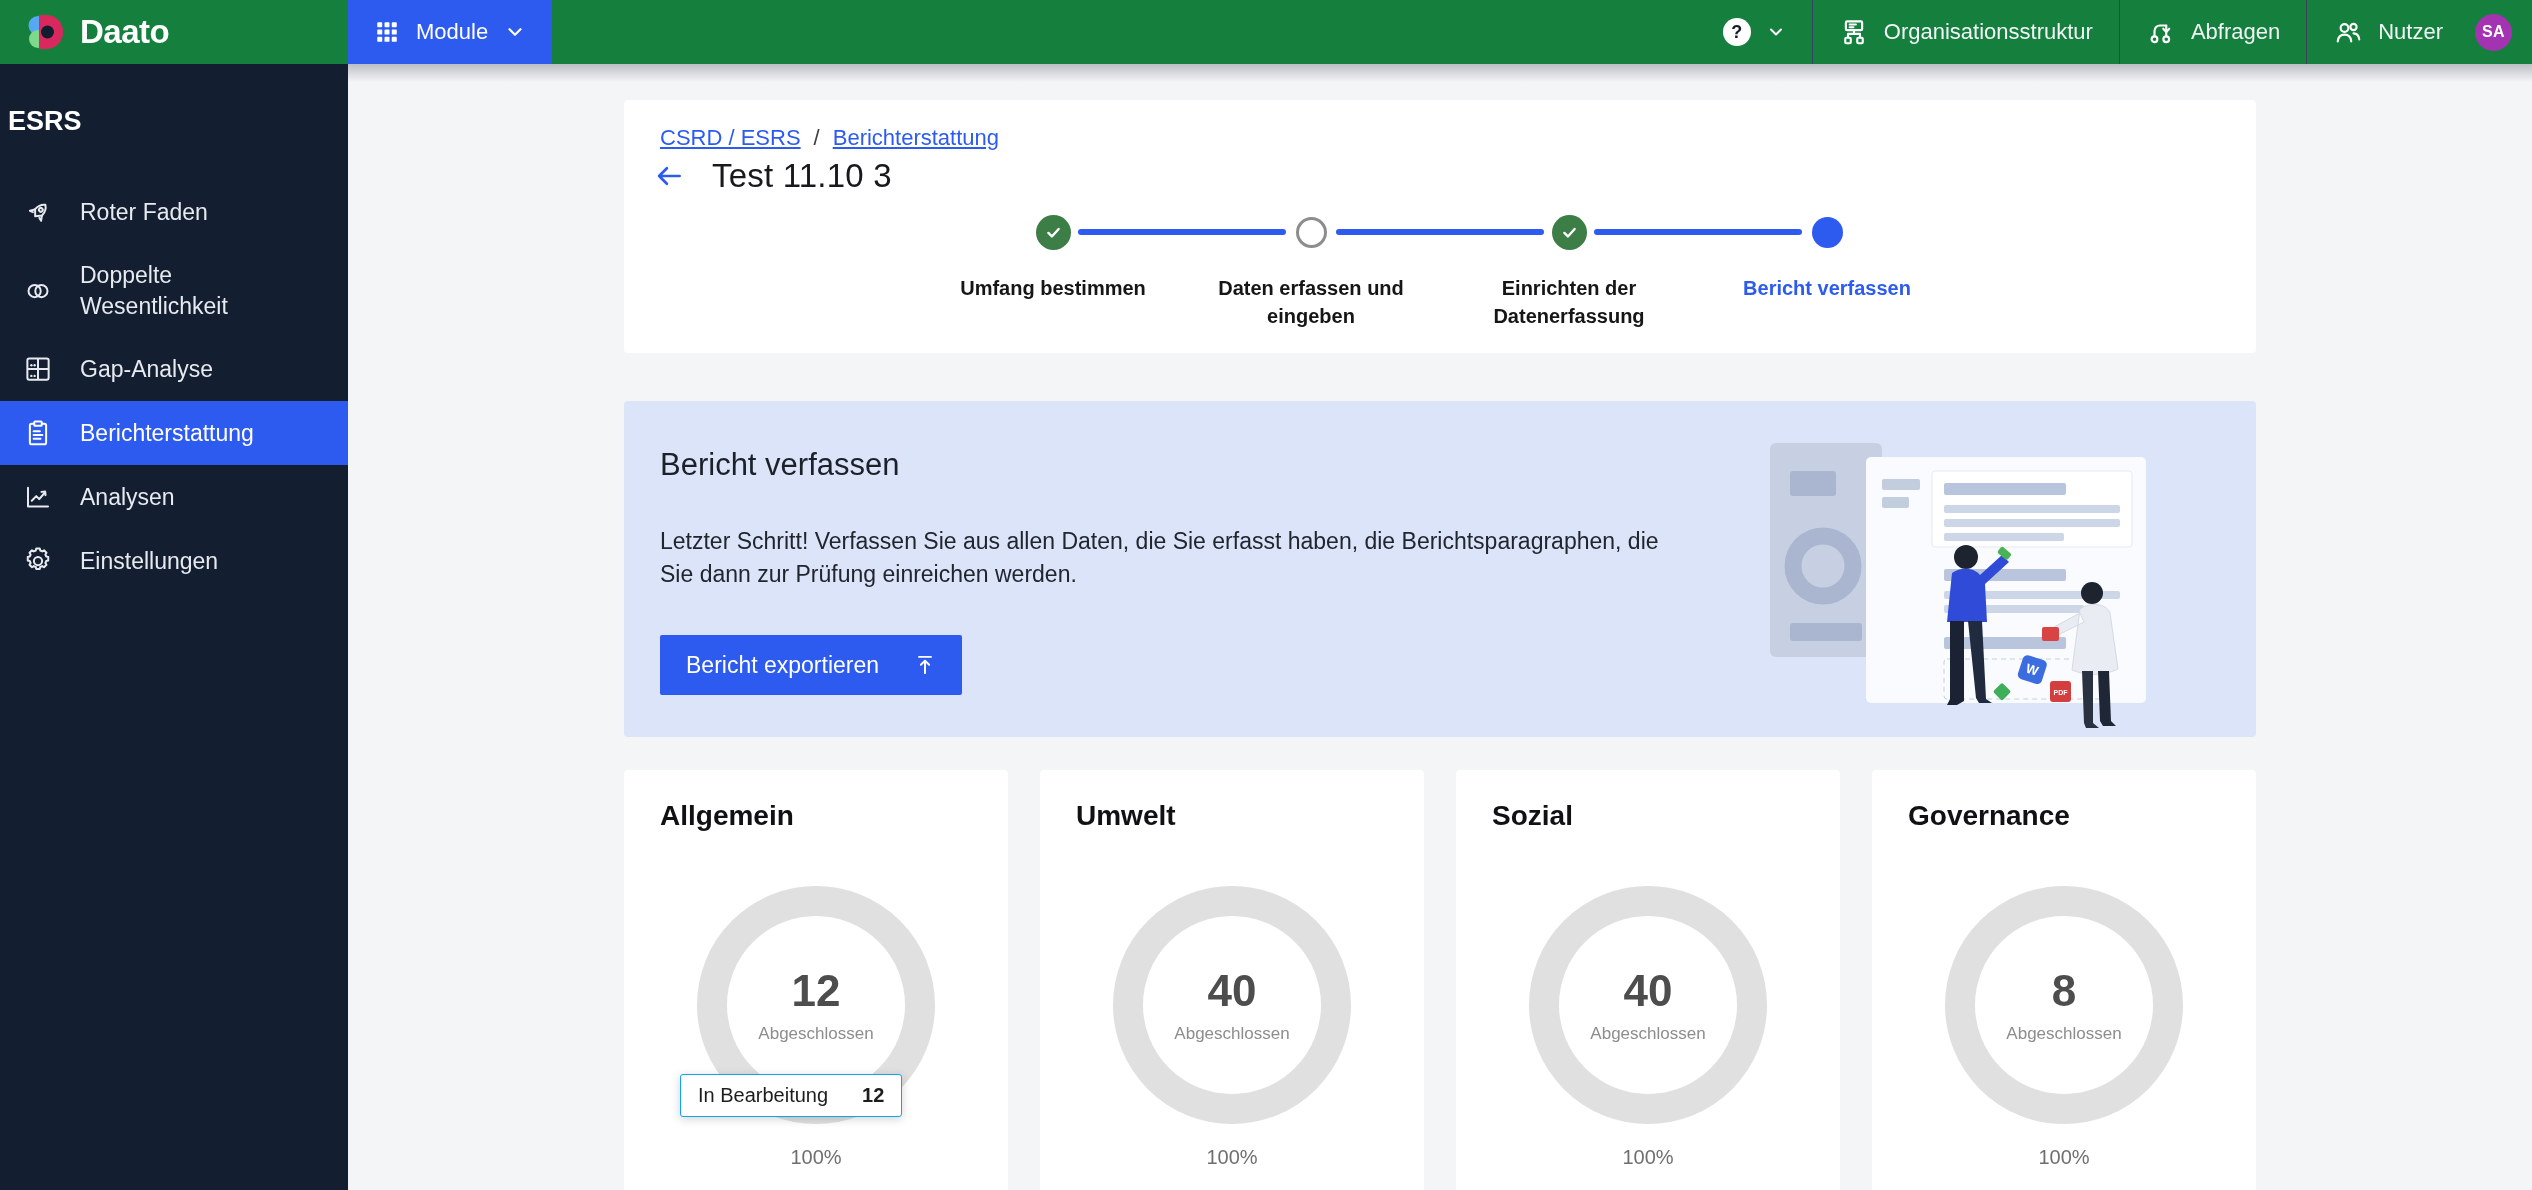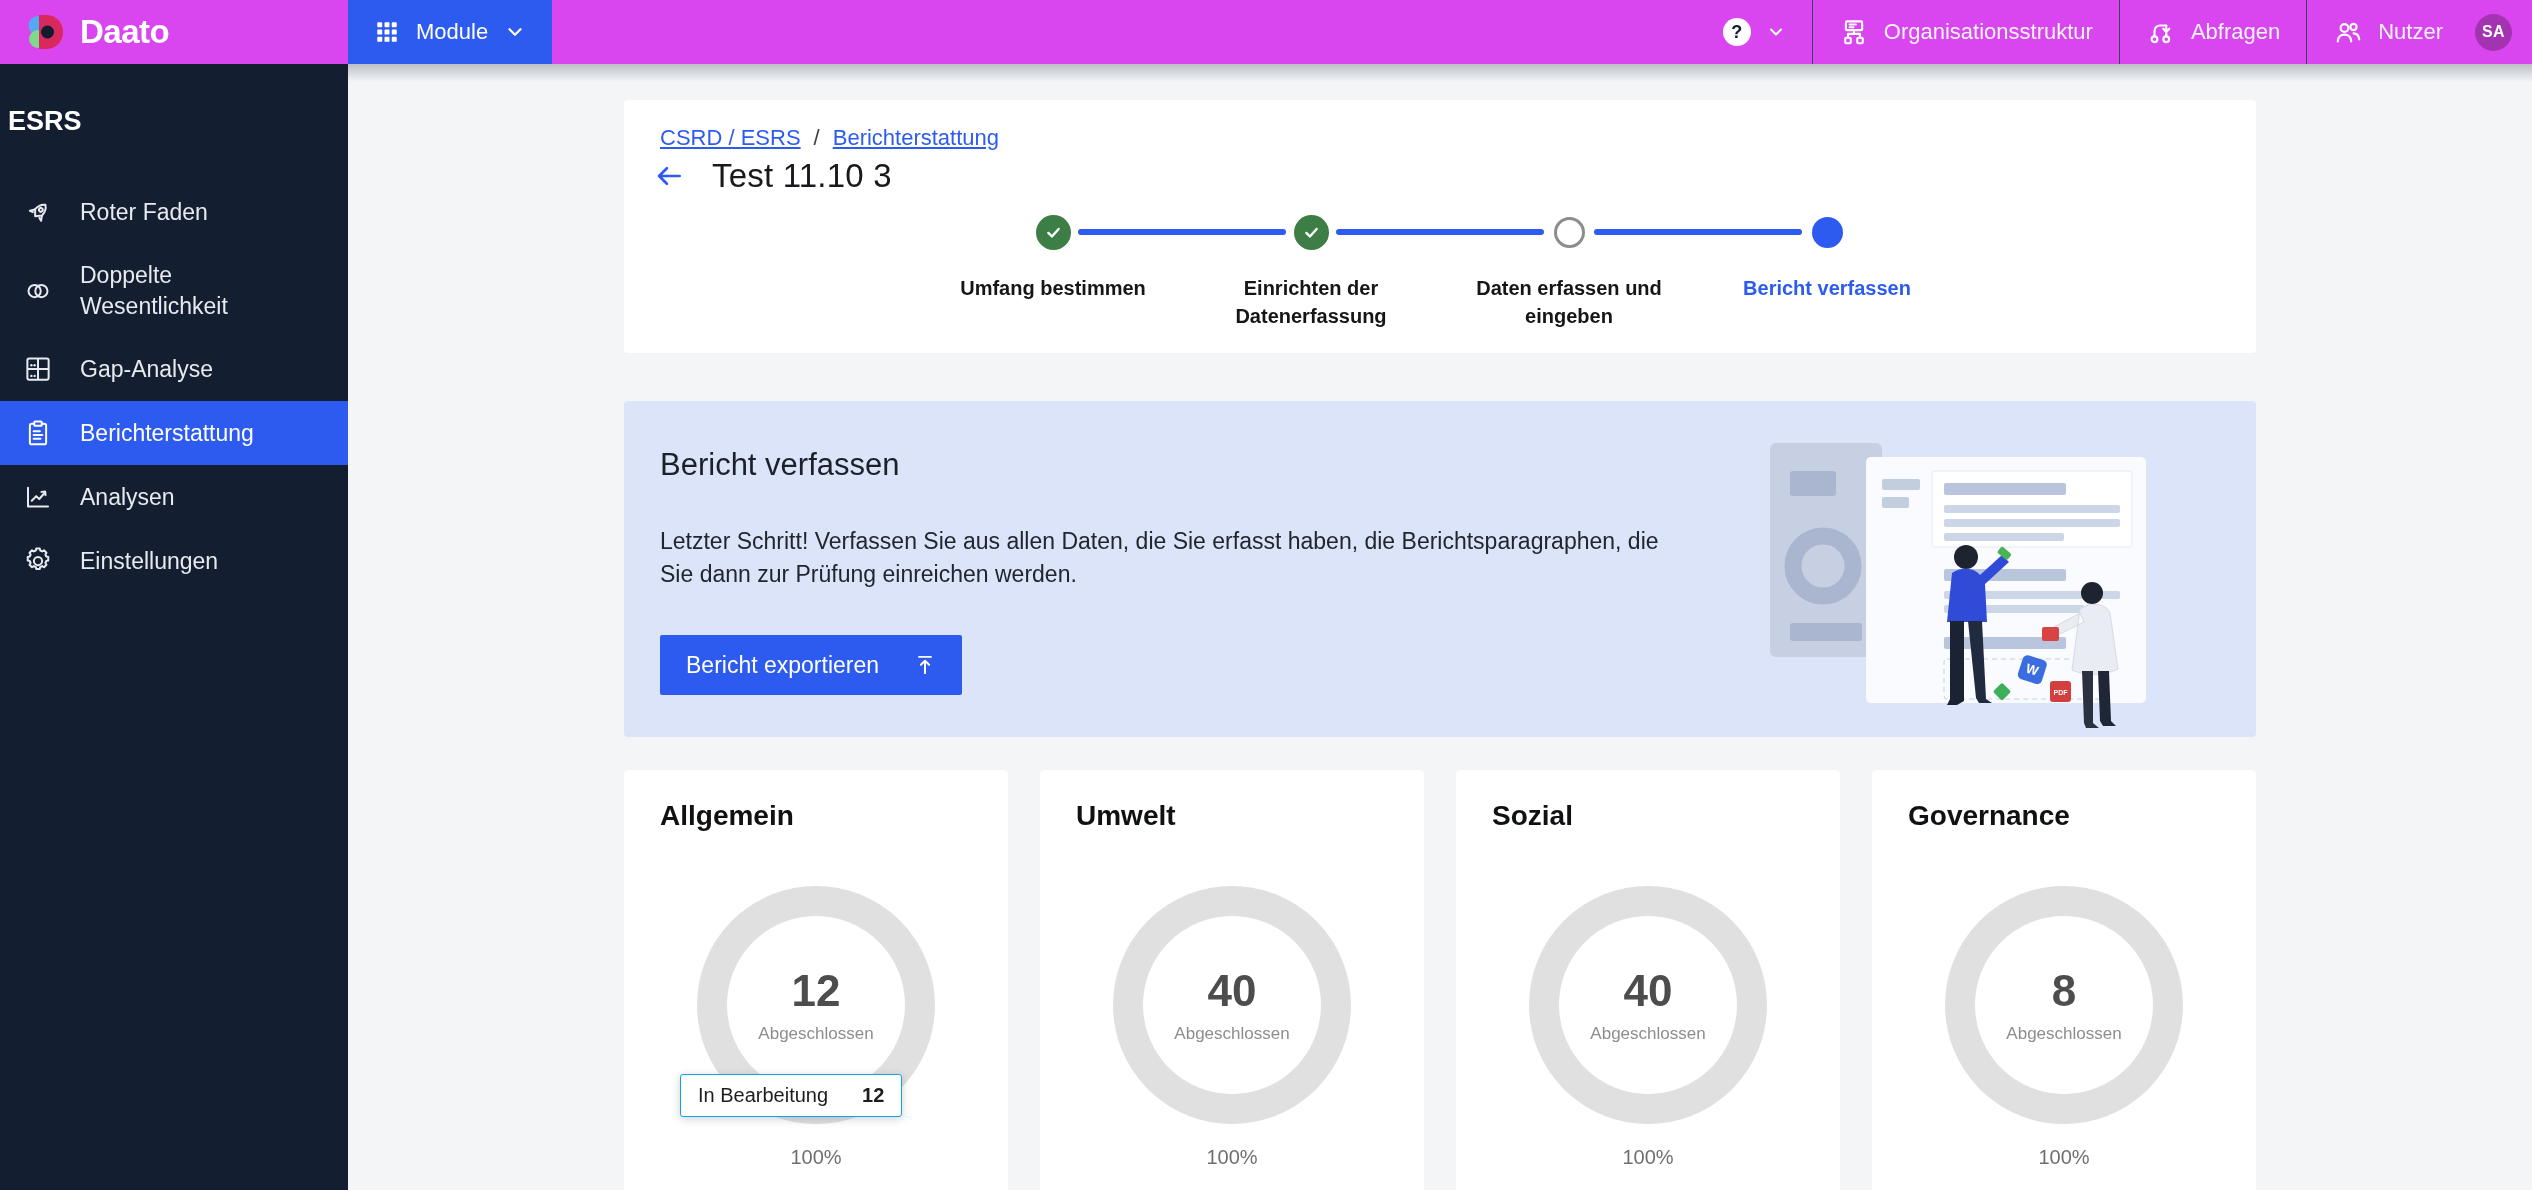--- a/index.html
+++ b/index.html
@@ -6,21 +6,21 @@
   html, body { width: 2532px; height: 1190px; overflow: hidden; }
   body {
     font-family: "Liberation Sans", "DejaVu Sans", sans-serif;
     background: #f4f5f7;
     color: #161616;
     position: relative;
   }
   
   .topbar {
     position: absolute; top: 0; left: 0; right: 0; height: 64px;
-    background: #d946ef; display: flex; align-items: stretch; z-index: 30;
+    background: #15803d; display: flex; align-items: stretch; z-index: 30;
   }
   .logo-area { width: 348px; flex: none; display: flex; align-items: center; padding-left: 26px; gap: 14px; }
   .logo-word { color: #fff; font-size: 33px; font-weight: 800; letter-spacing: -0.5px; }
   .module-btn {
     flex: none; border: none; cursor: pointer; height: 64px; padding: 0 26px;
     background: #2d5bf0; color: #fff; display: flex; align-items: center; gap: 16px;
     font-size: 22px; font-weight: 500; font-family: inherit;
   }
   .tb-right { margin-left: auto; display: flex; align-items: stretch; }
   .tb-item {
@@ -288,33 +288,33 @@
               <div class="circle done">
             <svg width="19" height="19" viewBox="0 0 24 24" fill="none" stroke="#fff" stroke-width="3" stroke-linecap="round" stroke-linejoin="round">
                   <path d="M5.5 12.5l4.5 4.5 8.5-9.5"></path>
                 </svg>
           </div>
             </div>
           <div class="step-label">Umfang bestimmen</div>
         </div>
         <div class="step">
           <div class="circle-row">
+              <div class="circle pending"></div>
+            </div>
+          <div class="step-label">Daten erfassen und eingeben</div>
+        </div>
+        <div class="step">
+          <div class="circle-row">
               <div class="circle done">
             <svg width="19" height="19" viewBox="0 0 24 24" fill="none" stroke="#fff" stroke-width="3" stroke-linecap="round" stroke-linejoin="round">
                   <path d="M5.5 12.5l4.5 4.5 8.5-9.5"></path>
                 </svg>
           </div>
             </div>
           <div class="step-label">Einrichten der Datenerfassung</div>
-        </div>
-        <div class="step">
-          <div class="circle-row">
-              <div class="circle pending"></div>
-            </div>
-          <div class="step-label">Daten erfassen und eingeben</div>
         </div>
         <div class="step is-active">
           <div class="circle-row">
               <div class="circle active"></div>
             </div>
           <div class="step-label">Bericht verfassen</div>
         </div>
       </div>
     </section>
 

